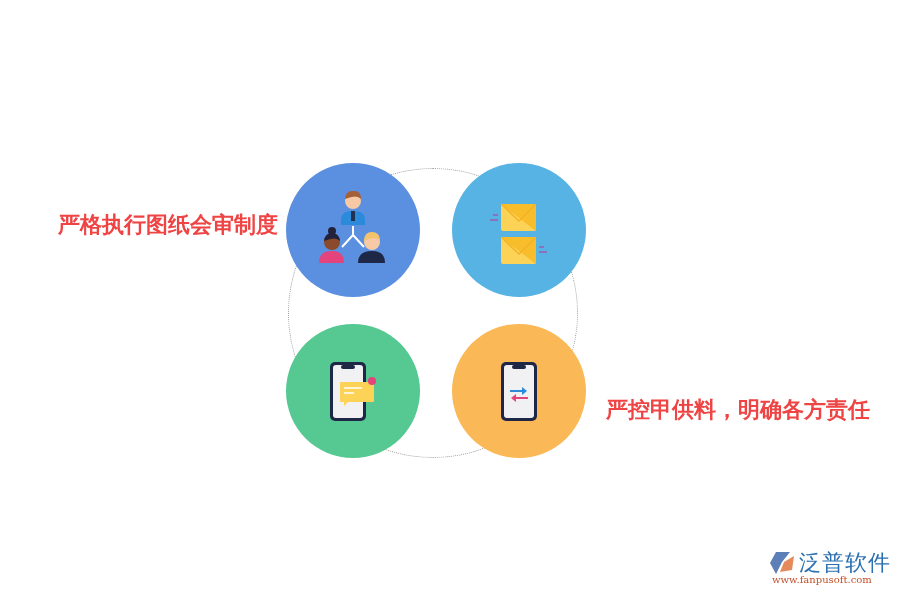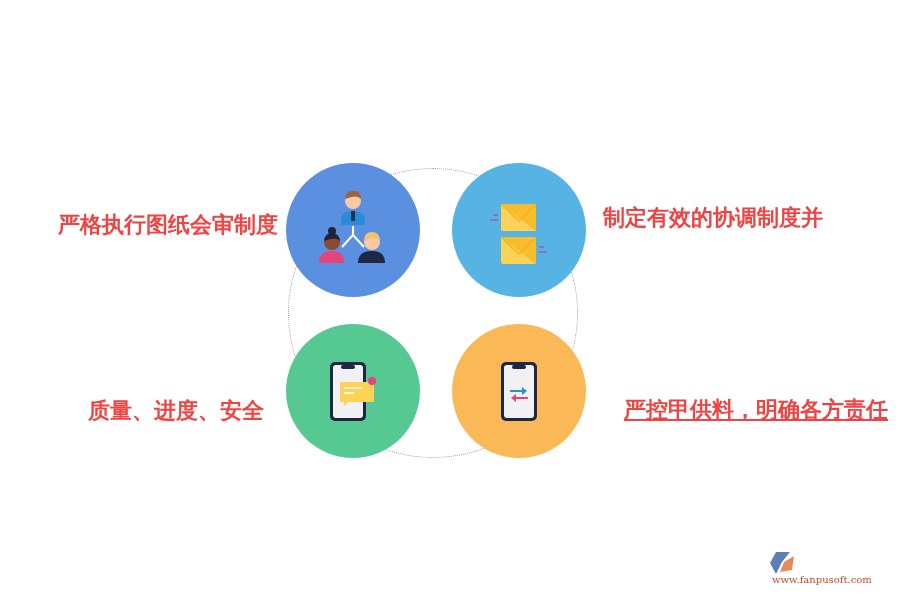--- a/index.html
+++ b/index.html
@@ -72,28 +72,27 @@
     <rect x="52" y="41" width="30" height="53" rx="3" fill="#f1f1f4"></rect>
     <rect x="60" y="41" width="14" height="4" rx="2" fill="#1f2747"></rect>
     <path d="M58 66 h12 v-3 l5 4 l-5 4 v-3 h-12z" fill="#2b8ad9"></path>
     <path d="M76 73 h-12 v-3 l-5 4 l5 4 v-3 h12z" fill="#e4437c"></path>
   </svg>
 </div>
 
 <div class="label" style="left:58px;top:211px;">严格执行图纸会审制度</div>
 
 <div class="label" style="left:603px;top:204px;">
-  <div>制定有效的协调制度并</div>
 </div>
 
 <div class="label" style="left:88px;top:397px;">
-  <div>质量、进度、安全</div>
 </div>
 
-<div class="label" style="left:624px;top:396px;text-decoration:underline;">严控甲供料，明确各方责任</div>
+<div class="label" style="left:606px;top:396px;">严控甲供料，明确各方责任</div>
 
 <div class="logo">
   <svg width="30" height="26" viewBox="0 0 30 26" style="position:absolute;left:0;top:0;">
     <path d="M8 2 L22 2 L14 12 L8 24 L2 13 Z" fill="#5d7fb8"></path>
     <path d="M16 12 L26 6 L24 20 L12 22 Z" fill="#e48a5c"></path>
   </svg>
+  <span class="logo-cn">泛普软件</span>
   <span class="logo-url">www.fanpusoft.com</span>
 </div>
 
 </body></html>

